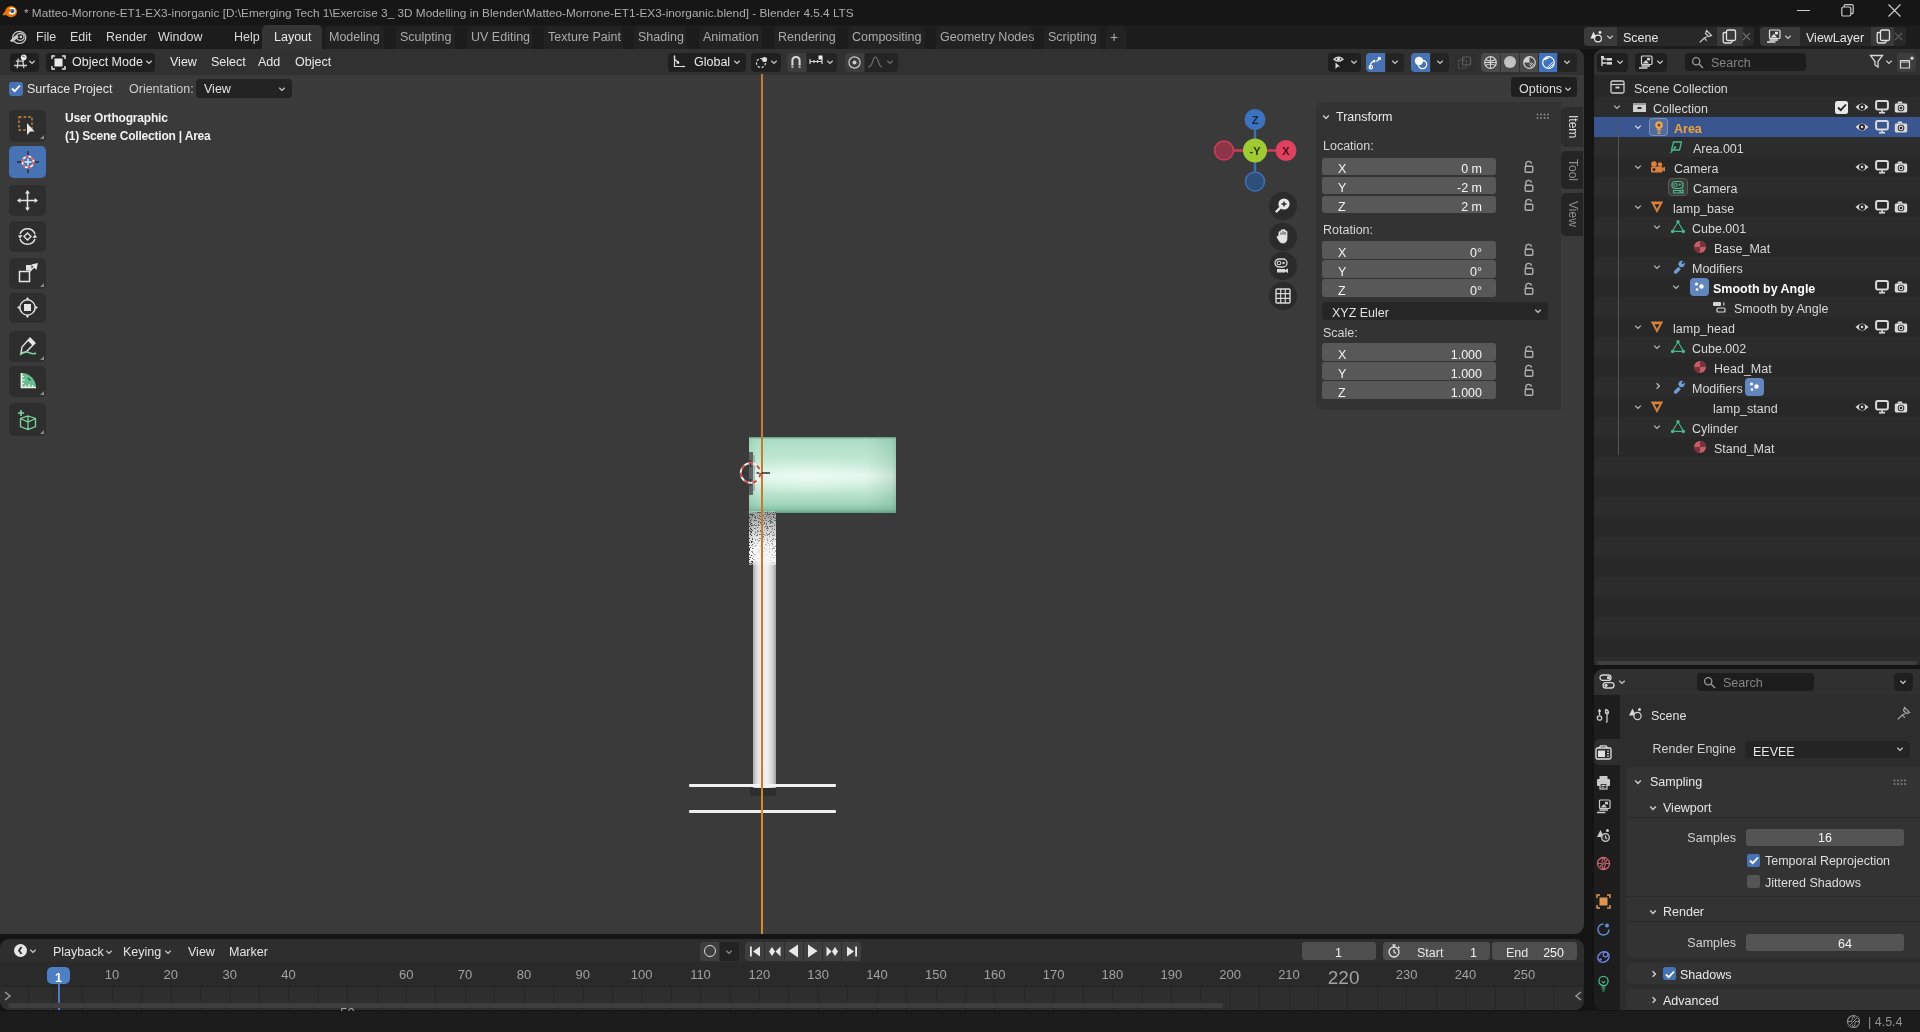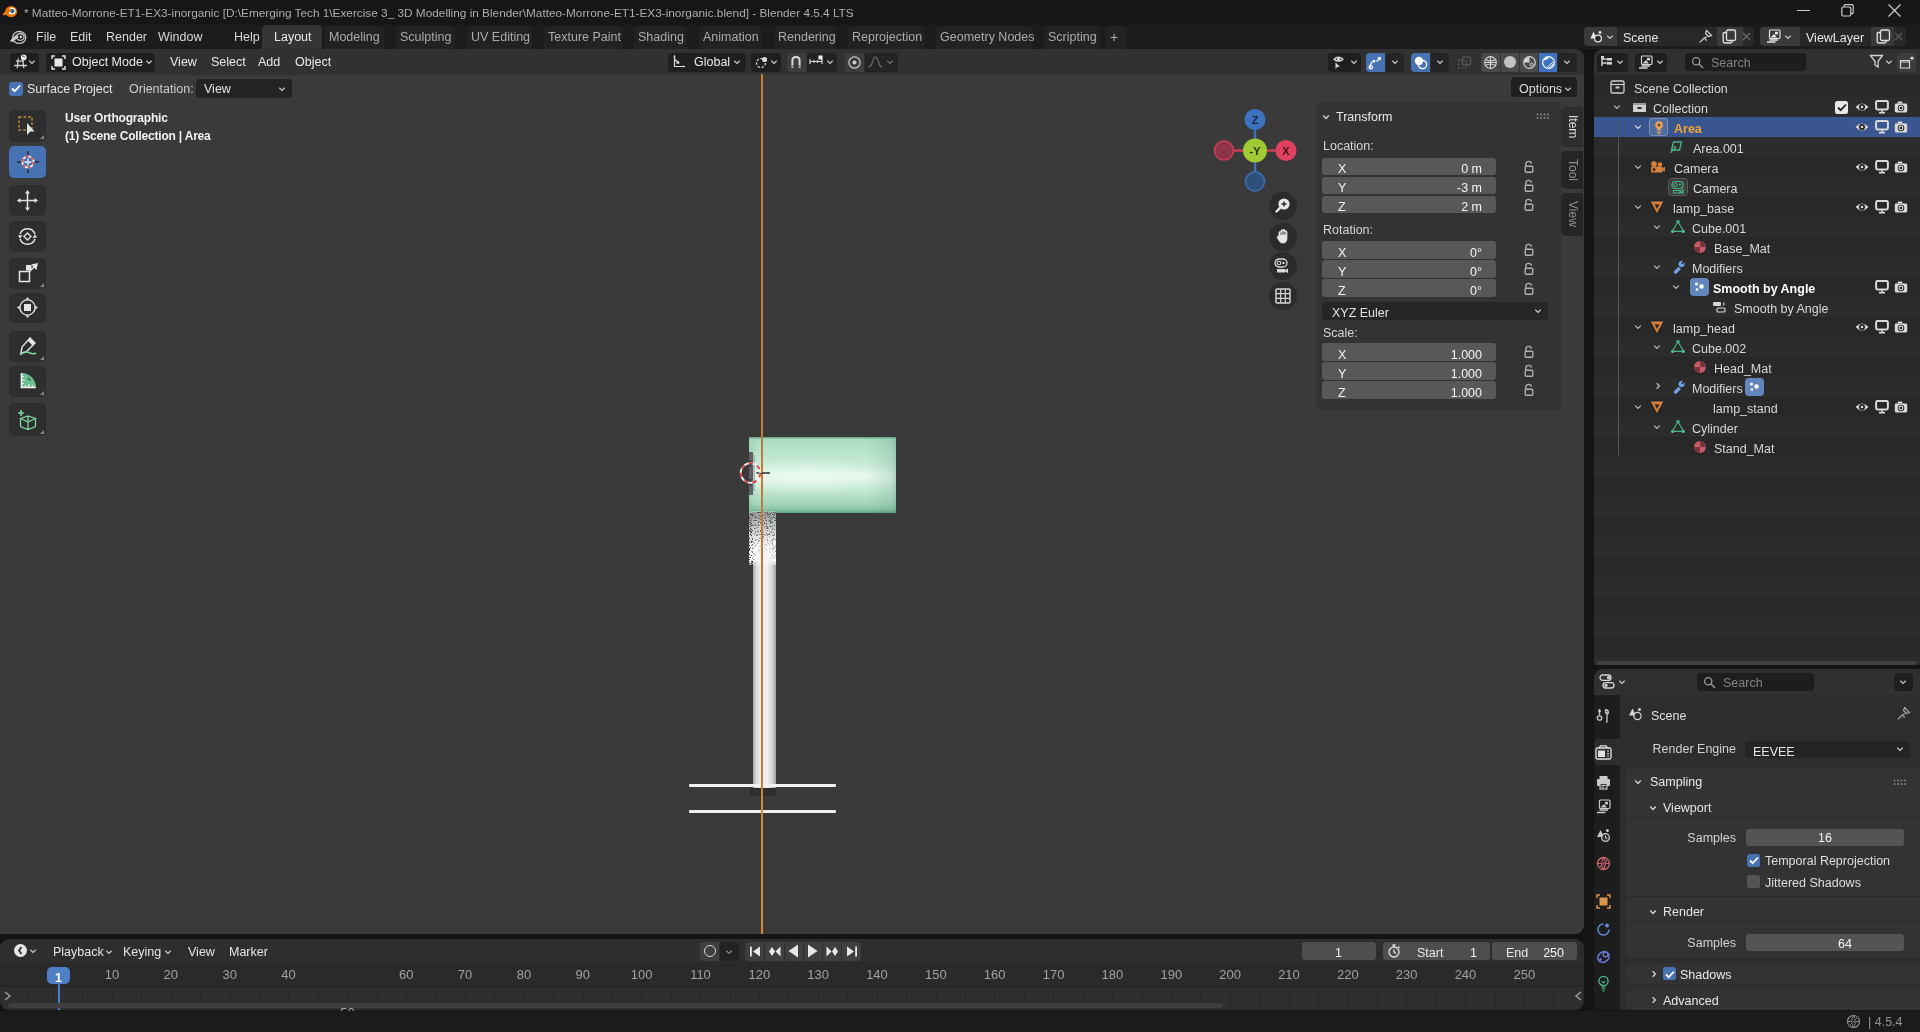--- a/index.html
+++ b/index.html
@@ -106,21 +106,21 @@
     <div class="abs" style="left:1106px;top:26px;width:20px;height:23px;background:#222222;border-radius:5px 5px 0 0;"></div>
     <div class="abs" style="left:262px;top:25px;width:60px;height:24px;background:#343434;border-radius:5px 5px 0 0;"></div>
     <div class="txt" style="left:274px;top:31px;color:#eaeaea;">Layout</div>
     <div class="txt" style="left:329px;top:31px;color:#ababab;">Modeling</div>
     <div class="txt" style="left:400px;top:31px;color:#ababab;">Sculpting</div>
     <div class="txt" style="left:471px;top:31px;color:#ababab;">UV Editing</div>
     <div class="txt" style="left:548px;top:31px;color:#ababab;">Texture Paint</div>
     <div class="txt" style="left:638px;top:31px;color:#ababab;">Shading</div>
     <div class="txt" style="left:703px;top:31px;color:#ababab;">Animation</div>
     <div class="txt" style="left:778px;top:31px;color:#ababab;">Rendering</div>
-    <div class="txt" style="left:852px;top:31px;color:#ababab;">Reprojection</div>
+    <div class="txt" style="left:852px;top:31px;color:#ababab;">Compositing</div>
     <div class="txt" style="left:940px;top:31px;color:#ababab;">Geometry Nodes</div>
     <div class="txt" style="left:1048px;top:31px;color:#ababab;">Scripting</div>
     <div class="txt" style="left:1110px;top:30px;color:#ababab;font-size:14px;">+</div>
 
     <div class="abs" style="left:1584px;top:27px;width:170px;height:19px;background:#282828;border-radius:4px;overflow:hidden;">
       <div class="abs" style="left:0;top:0;width:33px;height:19px;background:#3a3a3a;"></div>
       <div class="abs" style="left:133px;top:0;width:26px;height:19px;background:#3a3a3a;"></div>
     </div>
     <svg class="abs" style="left:1589px;top:30px;" width="14" height="13" viewBox="0 0 14 13">
       <path d="M4.5 1.5 L7.5 8.5 L1.5 8.5 Z" fill="#e8e8e8"></path>
@@ -511,21 +511,21 @@
       <div class="txt" style="left:1323px;top:140px;color:#d6d6d6;">Location:</div>
       <div id="np-fields">
         <div class="fld" style="left:1322px;top:157.5px;width:174px;height:17.5px;"></div>
         <div class="txt" style="left:1338px;top:163px;color:#f4f4f4;">X</div>
         <div class="txt" style="left:1322px;top:163px;width:160px;text-align:right;color:#f4f4f4;">0 m</div>
         <svg class="abs" style="left:1521px;top:160px;" width="14" height="14" viewBox="0 0 14 14">
             <use href="#lock"></use>
           </svg>
         <div class="fld" style="left:1322px;top:176.7px;width:174px;height:17.5px;"></div>
         <div class="txt" style="left:1338px;top:182px;color:#f4f4f4;">Y</div>
-        <div class="txt" style="left:1322px;top:182px;width:160px;text-align:right;color:#f4f4f4;">-3 m</div>
+        <div class="txt" style="left:1322px;top:182px;width:160px;text-align:right;color:#f4f4f4;">-2 m</div>
         <svg class="abs" style="left:1521px;top:179px;" width="14" height="14" viewBox="0 0 14 14">
             <use href="#lock"></use>
           </svg>
         <div class="fld" style="left:1322px;top:195.9px;width:174px;height:17.5px;"></div>
         <div class="txt" style="left:1338px;top:201px;color:#f4f4f4;">Z</div>
         <div class="txt" style="left:1322px;top:201px;width:160px;text-align:right;color:#f4f4f4;">2 m</div>
         <svg class="abs" style="left:1521px;top:198px;" width="14" height="14" viewBox="0 0 14 14">
             <use href="#lock"></use>
           </svg>
         <div class="fld" style="left:1322px;top:241px;width:174px;height:17.5px;"></div>
@@ -1131,21 +1131,21 @@
         <div class="txt" style="left:739.3px;top:968px;width:40px;text-align:center;color:#a2a2a2;font-size:13px;">120</div>
         <div class="txt" style="left:798.2px;top:968px;width:40px;text-align:center;color:#a2a2a2;font-size:13px;">130</div>
         <div class="txt" style="left:857.0px;top:968px;width:40px;text-align:center;color:#a2a2a2;font-size:13px;">140</div>
         <div class="txt" style="left:915.9px;top:968px;width:40px;text-align:center;color:#a2a2a2;font-size:13px;">150</div>
         <div class="txt" style="left:974.7px;top:968px;width:40px;text-align:center;color:#a2a2a2;font-size:13px;">160</div>
         <div class="txt" style="left:1033.6px;top:968px;width:40px;text-align:center;color:#a2a2a2;font-size:13px;">170</div>
         <div class="txt" style="left:1092.4px;top:968px;width:40px;text-align:center;color:#a2a2a2;font-size:13px;">180</div>
         <div class="txt" style="left:1151.3px;top:968px;width:40px;text-align:center;color:#a2a2a2;font-size:13px;">190</div>
         <div class="txt" style="left:1210.1px;top:968px;width:40px;text-align:center;color:#a2a2a2;font-size:13px;">200</div>
         <div class="txt" style="left:1269.0px;top:968px;width:40px;text-align:center;color:#a2a2a2;font-size:13px;">210</div>
-        <div class="txt" style="left:1327.8px;top:968px;width:40px;text-align:center;color:#a2a2a2;font-size:13px;">220</div>
+        <div class="txt" style="left:1327.8px;top:968px;width:40px;text-align:left;color:#a2a2a2;font-size:19px;">220</div>
         <div class="txt" style="left:1386.7px;top:968px;width:40px;text-align:center;color:#a2a2a2;font-size:13px;">230</div>
         <div class="txt" style="left:1445.5px;top:968px;width:40px;text-align:center;color:#a2a2a2;font-size:13px;">240</div>
         <div class="txt" style="left:1504.4px;top:968px;width:40px;text-align:center;color:#a2a2a2;font-size:13px;">250</div>
       </div>
 
     <div class="abs" style="left:58px;top:984px;width:2px;height:26px;background:#4a7bc8;"></div>
     <div class="abs" style="left:47px;top:967px;width:23px;height:17px;background:#4e7fc4;border-radius:5px;"></div>
     <div class="txt" style="left:47px;top:971.5px;width:23px;text-align:center;color:#fff;font-weight:700;">1</div>
 
     <svg class="abs" style="left:3px;top:991px;" width="9" height="10" viewBox="0 0 9 10">

